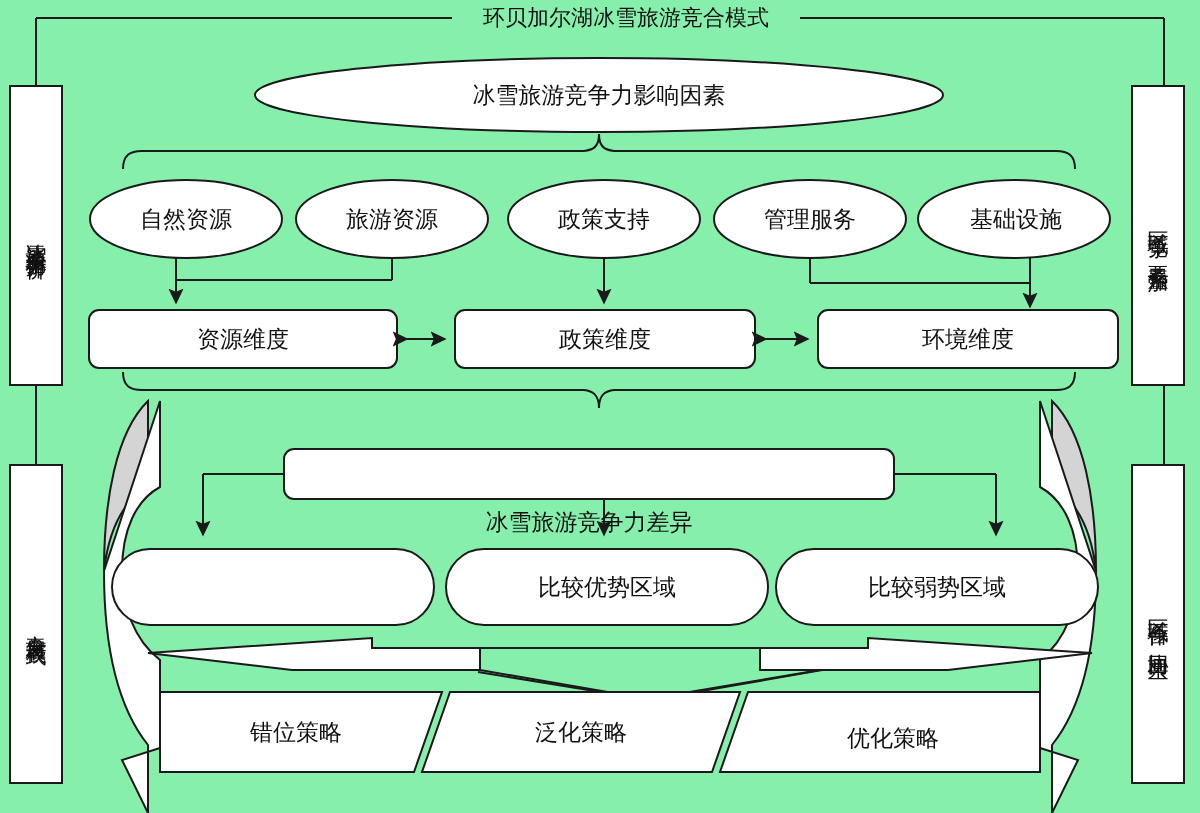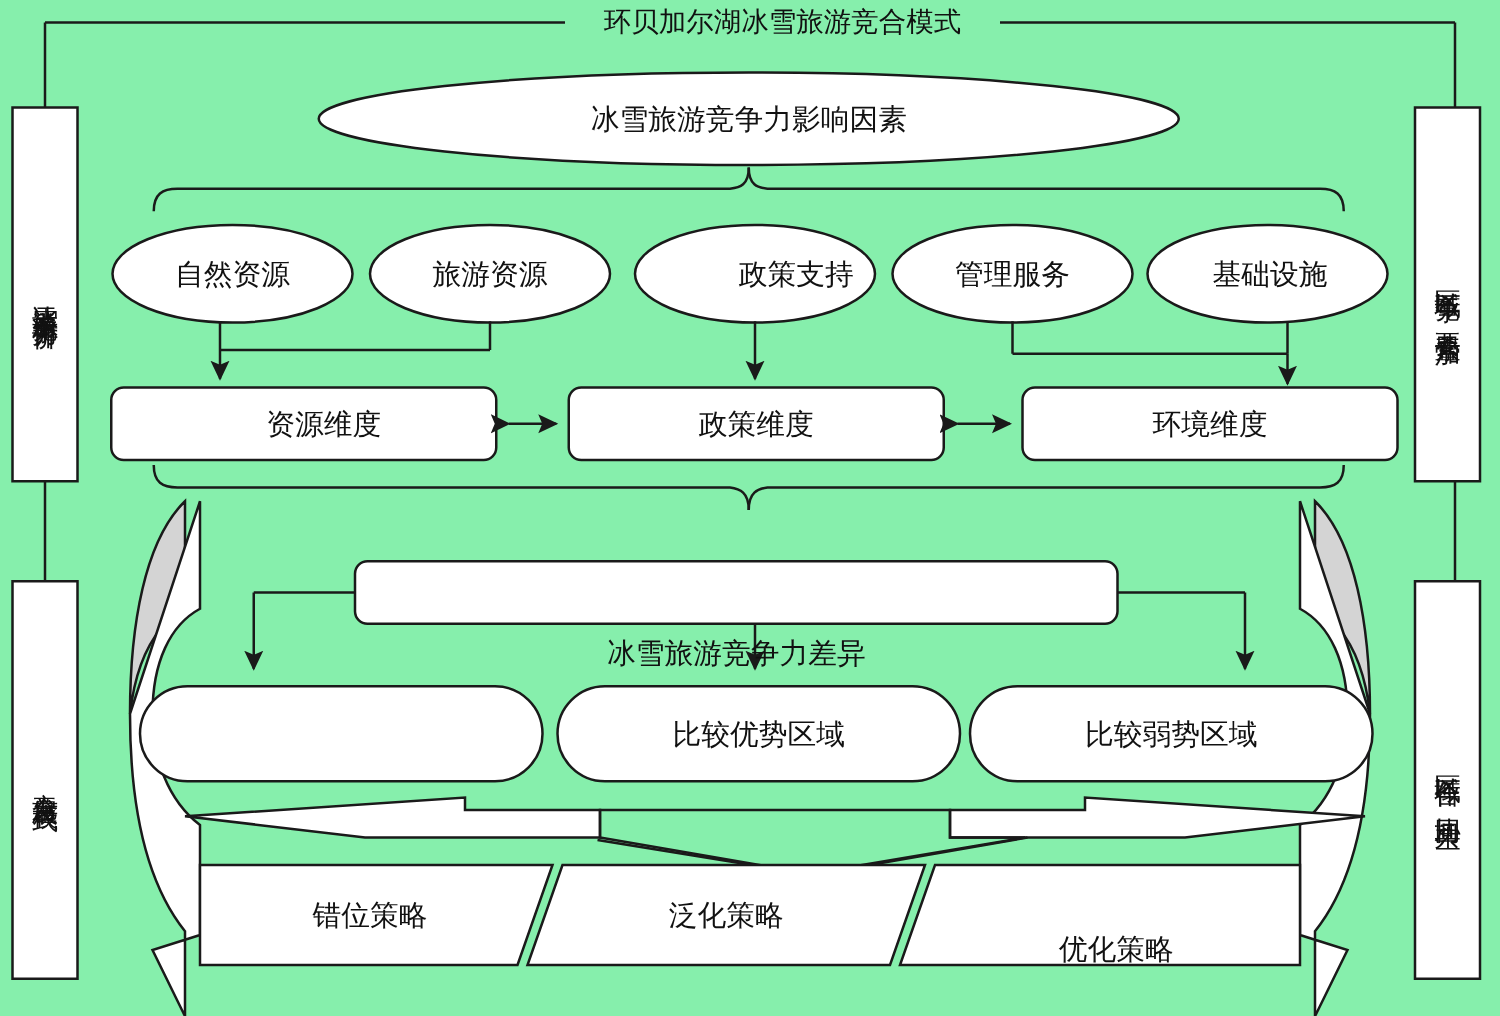--- a/index.html
+++ b/index.html
@@ -178,30 +178,30 @@
   <div class="vlbl t-side" style="left:10px; top:465px; width:52px; height:318px;">竞合发展模式</div>
 
   <div class="vlbl t-side" style="left:1132px; top:86px; width:52px; height:299px;">区域竞争—要素叠加</div>
 
   <div class="vlbl t-side" style="left:1132px; top:465px; width:52px; height:318px;">区域合作—协同共生</div>
 
   <div class="lbl t-big" style="left:90px; top:204px; width:192px; height:30px;">自然资源</div>
 
   <div class="lbl t-big" style="left:255px; top:80px; width:688px; height:30px;">冰雪旅游竞争力影响因素</div>
   <div class="lbl t-big" style="left:296px; top:204px; width:192px; height:30px;">旅游资源</div>
-  <div class="lbl t-big" style="left:508px; top:204px; width:192px; height:30px;padding-left:33px;">政策支持</div>
+  <div class="lbl t-big" style="left:508px; top:204px; width:192px; height:30px;">政策支持</div>
   <div class="lbl t-big" style="left:714px; top:204px; width:192px; height:30px;">管理服务</div>
   <div class="lbl t-big" style="left:918px; top:204px; width:196px; height:30px;">基础设施</div>
 
-  <div class="lbl t-big" style="left:105px; top:324px; width:308px; height:30px;font-family:Liberation Mono, monospace;">资源维度</div>
+  <div class="lbl t-big" style="left:89px; top:324px; width:308px; height:30px;font-family:Liberation Mono, monospace;">资源维度</div>
   <div class="lbl t-big" style="left:455px; top:324px; width:300px; height:30px;">政策维度</div>
   <div class="lbl t-big" style="left:818px; top:324px; width:300px; height:30px;">环境维度</div>
 
   <div class="lbl t-big" style="left:284px; top:459px; width:610px; height:30px;margin-top:48px;">冰雪旅游竞争力差异</div>
 
   <div class="lbl t-big" style="left:446px; top:572px; width:322px; height:30px;">比较优势区域</div>
   <div class="lbl t-big" style="left:776px; top:572px; width:322px; height:30px;">比较弱势区域</div>
 
   <div class="lbl t-big" style="left:172px; top:717px; width:248px; height:30px;">错位策略</div>
   <div class="lbl t-big" style="left:450px; top:717px; width:262px; height:30px;">泛化策略</div>
-  <div class="lbl t-big" style="left:748px; top:744px; width:290px; height:30px;">优化策略</div>
+  <div class="lbl t-big" style="left:748px; top:723px; width:290px; height:30px;">优化策略</div>
 
 </div>
 
 </body></html>

